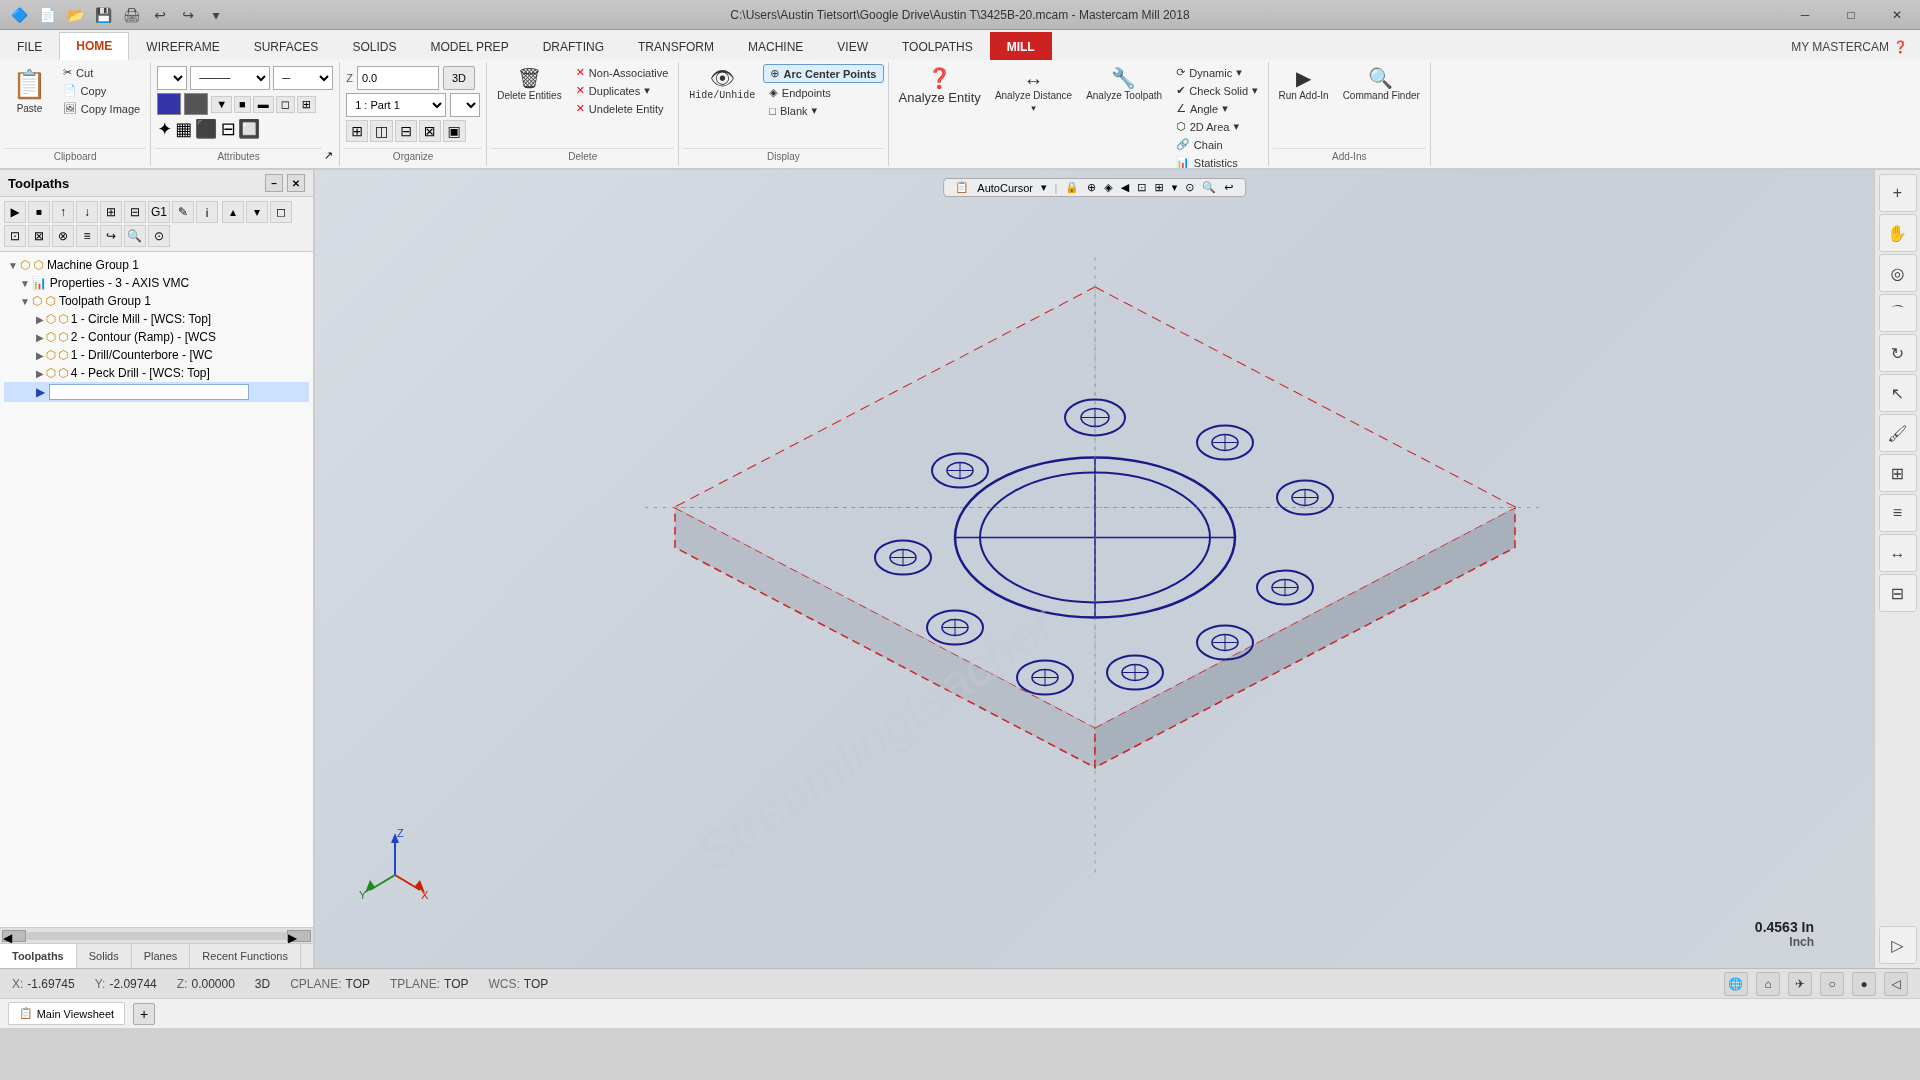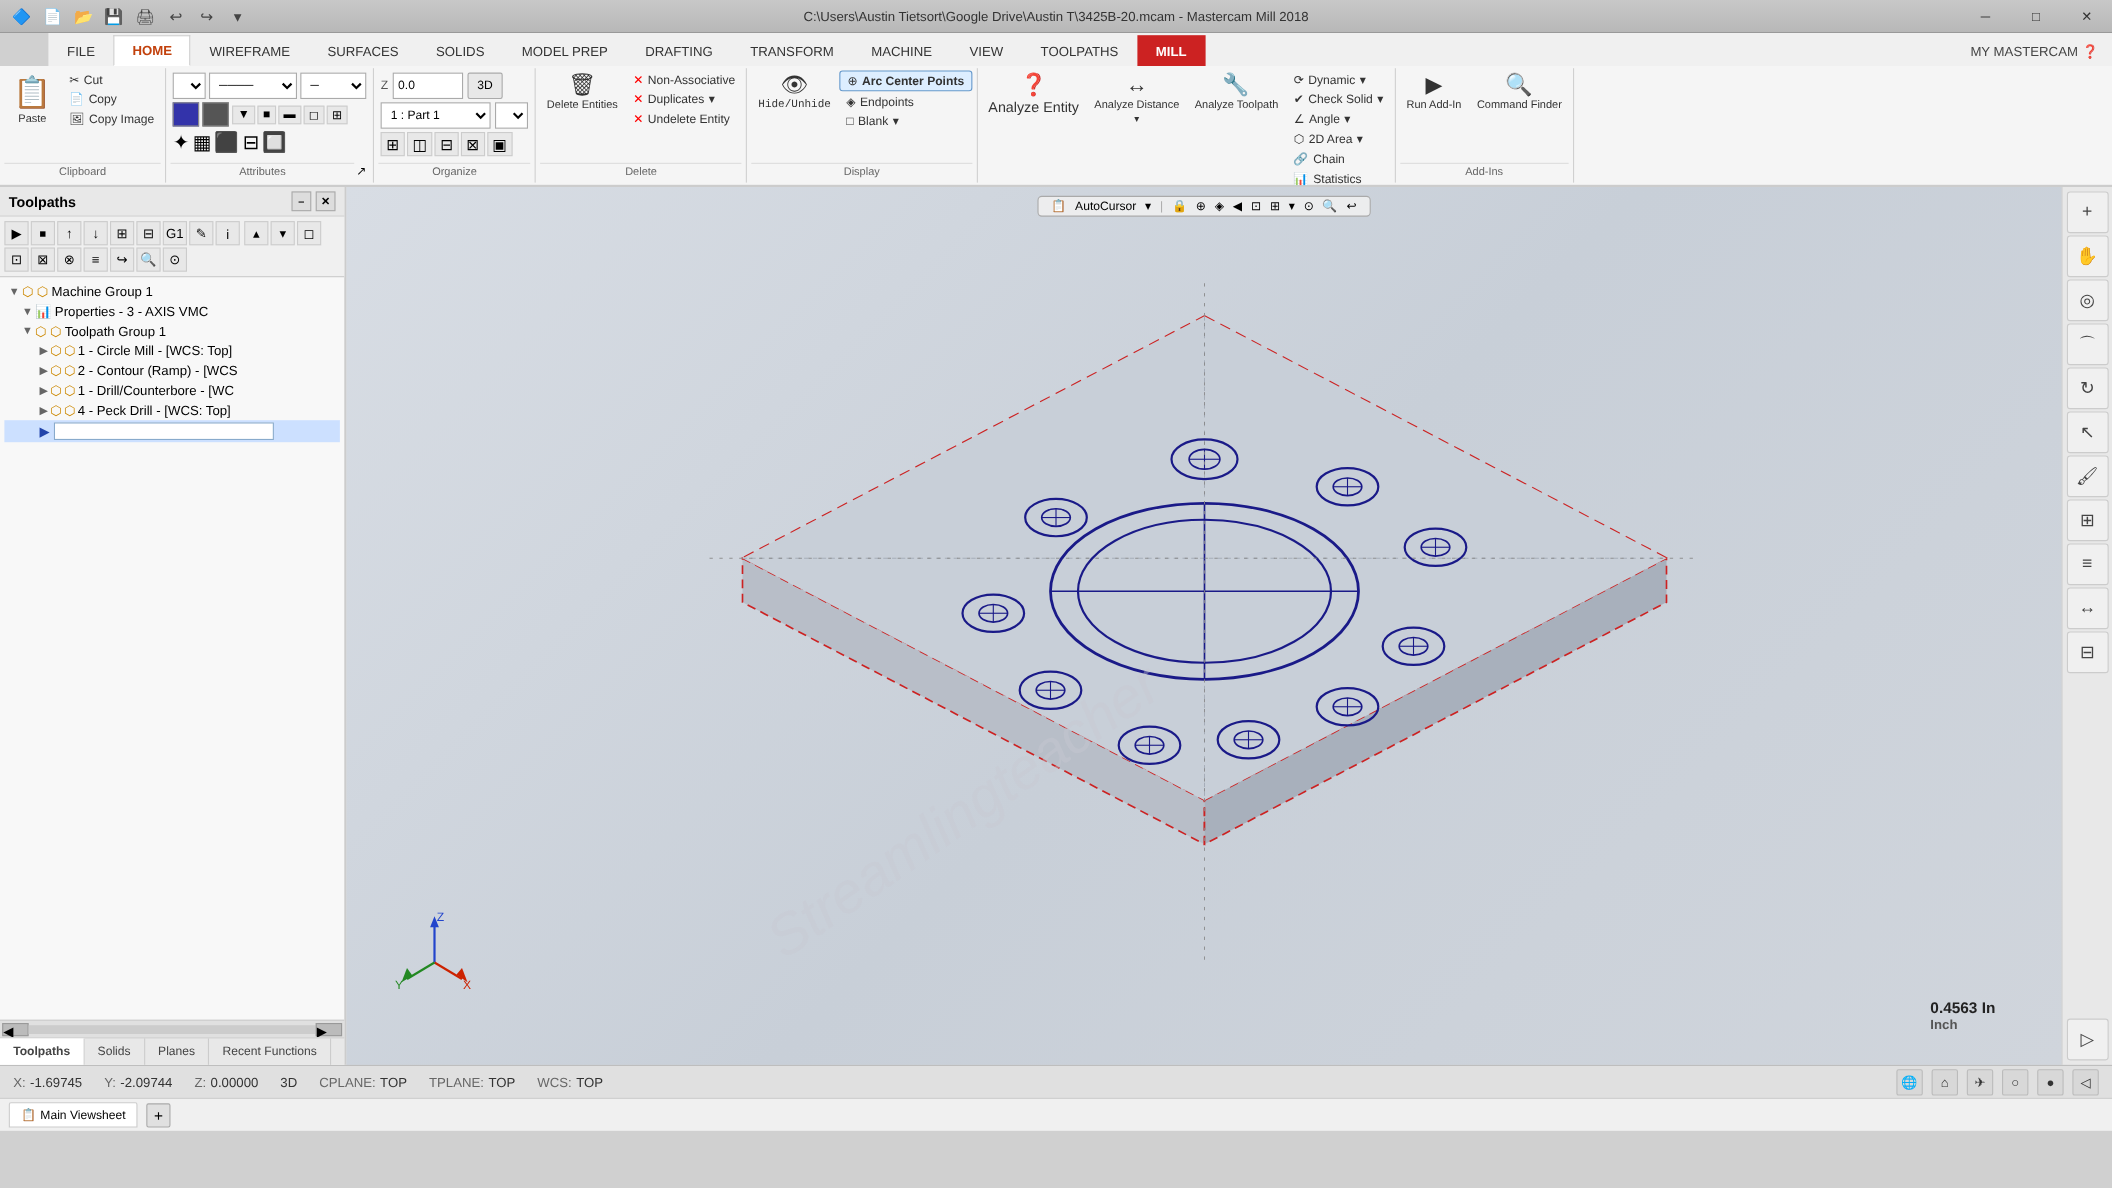--- a/index.html
+++ b/index.html
@@ -36,21 +36,20 @@
     .quick-access { display: flex; align-items: center; gap: 4px; }
     .qa-btn { width: 24px; height: 24px; display: flex; align-items: center; justify-content: center; cursor: pointer; font-size: 14px; color: #444; }
 
     
     #ribbon-tabs {
       height: 30px;
       background: #f0f0f0;
       display: flex;
       align-items: flex-end;
       border-bottom: none;
-      margin-left: 44px;
     }
     .ribbon-tab {
       padding: 6px 16px;
       font-size: 12px;
       cursor: pointer;
       border: 1px solid transparent;
       border-bottom: none;
       color: #333;
       background: transparent;
       height: 28px;
@@ -287,22 +286,23 @@
     
     #axis-indicator {
       position: absolute;
       bottom: 60px;
       left: 40px;
     }
 
     
     #measurement {
       position: absolute;
-      bottom: 30px;
+      bottom: 19px;
       right: 60px;
+      text-align: right;
       font-size: 13px;
       color: #222;
       font-weight: bold;
     }
 
     
     #right-toolbar {
       width: 46px;
       background: #e8e8e8;
       border-left: 1px solid #ccc;
@@ -504,21 +504,21 @@
       <div class="ribbon-group-label" style="flex:1;">Attributes</div>
       <div style="font-size:11px;cursor:pointer;padding:2px;">↗</div>
     </div>
   </div>
 
   <div class="ribbon-group">
     <div class="ribbon-group-content">
       <div style="display:flex;flex-direction:column;gap:3px;padding:2px;">
         <div style="display:flex;gap:4px;align-items:center;">
           <span class="attr-label">Z</span>
-          <input class="attr-select" style="width: 64px;" value="0.0">
+          <input class="attr-select" style="width: 82px;" value="0.0">
           <button class="attr-btn">3D</button>
         </div>
         <div style="display:flex;gap:4px;align-items:center;flex-wrap:wrap;">
           <select class="attr-select" style="width:100px;">
             <option>1 : Part 1</option>
           </select>
           <select class="attr-select" style="width:30px;">
             <option>▼</option>
           </select>
         </div>

